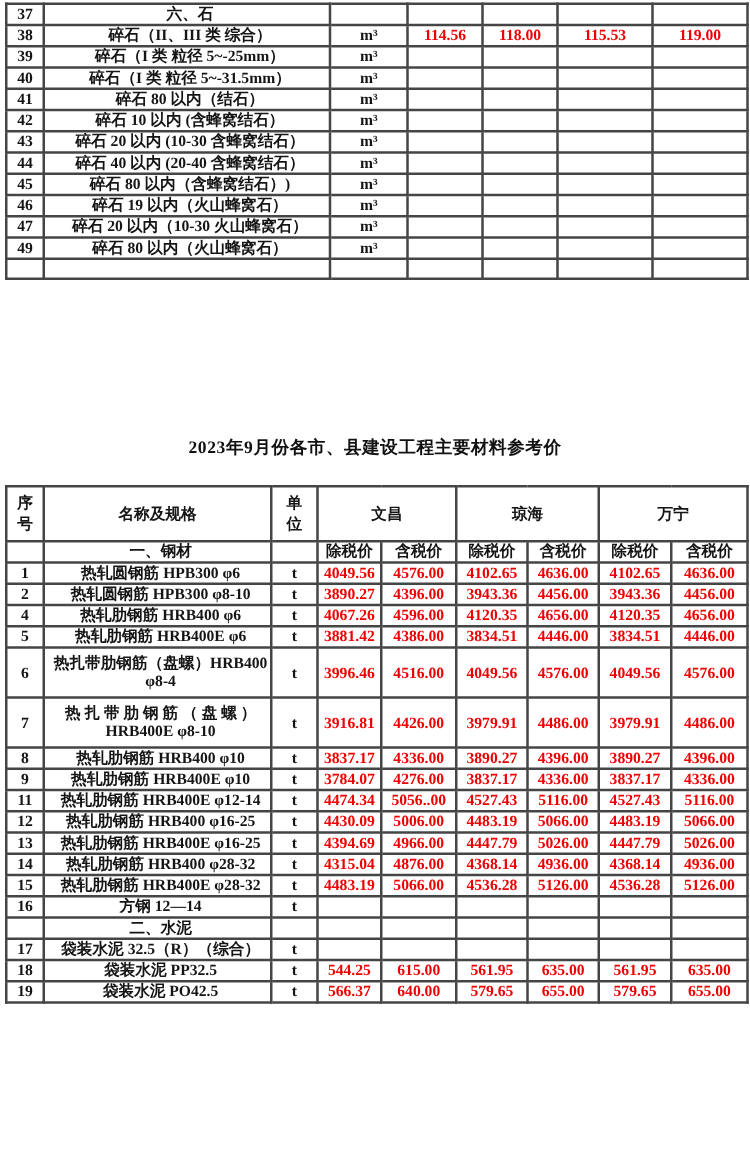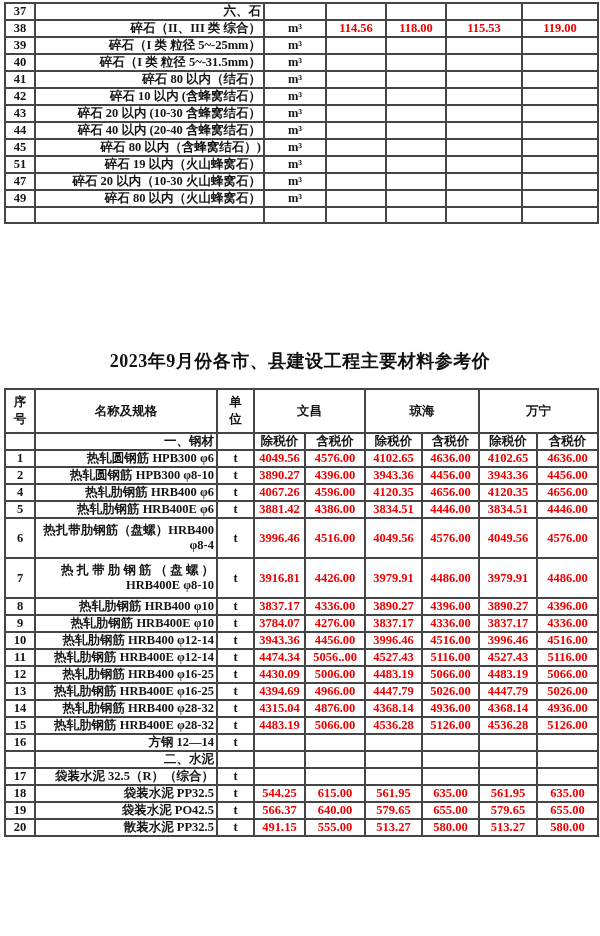--- a/index.html
+++ b/index.html
@@ -19,30 +19,30 @@
     border:2px solid #454545;
     padding:0 2px;
     overflow:hidden;
     white-space:pre-line;
     font-weight:bold;
     font-size:12.5px;
     line-height:15px;
     text-align:center;
     vertical-align:middle;
   }
-  .tbl td.c-name{text-align:right;padding-left:7px;}
+  .tbl td.c-name{text-align:center;padding-left:7px;}
   .tbl td.c-price{color:#ee0000;}
   tr.h22{height:16px;}
   tr.h40{height:40px;}
   tr.hh1{height:44px;}
   tr.hh1 td{line-height:17px;}
   tr.hh2{height:14px;}
   #page-title{
     position:absolute;left:0;top:349px;width:600px;
-    text-align:center;font-weight:bold;font-size:18px;
+    text-align:center;font-weight:bold;font-size:14px;
     color:#111111;letter-spacing:0.5px;
   }
 </style>
 </head>
 <body>
 
 <table class="tbl" id="top-table">
   <colgroup>
     <col style="width:30px">
       <col style="width:229px">
@@ -128,21 +128,21 @@
       <tr class="h22">
         <td class="c-no">45</td>
         <td class="c-name">碎石 80 以内（含蜂窝结石）)</td>
         <td class="c-unit">m³</td>
         <td class="c-price"></td>
         <td class="c-price"></td>
         <td class="c-price"></td>
         <td class="c-price"></td>
       </tr>
       <tr class="h22">
-        <td class="c-no">51</td>
+        <td class="c-no">46</td>
         <td class="c-name">碎石 19 以内（火山蜂窝石）</td>
         <td class="c-unit">m³</td>
         <td class="c-price"></td>
         <td class="c-price"></td>
         <td class="c-price"></td>
         <td class="c-price"></td>
       </tr>
       <tr class="h22">
         <td class="c-no">47</td>
         <td class="c-name">碎石 20 以内（10-30 火山蜂窝石）</td>
@@ -293,31 +293,20 @@
         <td class="c-name">热轧肋钢筋 HRB400E φ10</td>
         <td class="c-unit">t</td>
         <td class="c-price">3784.07</td>
         <td class="c-price">4276.00</td>
         <td class="c-price">3837.17</td>
         <td class="c-price">4336.00</td>
         <td class="c-price">3837.17</td>
         <td class="c-price">4336.00</td>
       </tr>
       <tr class="h22">
-        <td class="c-no">10</td>
-        <td class="c-name">热轧肋钢筋 HRB400 φ12-14</td>
-        <td class="c-unit">t</td>
-        <td class="c-price">3943.36</td>
-        <td class="c-price">4456.00</td>
-        <td class="c-price">3996.46</td>
-        <td class="c-price">4516.00</td>
-        <td class="c-price">3996.46</td>
-        <td class="c-price">4516.00</td>
-      </tr>
-      <tr class="h22">
         <td class="c-no">11</td>
         <td class="c-name">热轧肋钢筋 HRB400E φ12-14</td>
         <td class="c-unit">t</td>
         <td class="c-price">4474.34</td>
         <td class="c-price">5056..00</td>
         <td class="c-price">4527.43</td>
         <td class="c-price">5116.00</td>
         <td class="c-price">4527.43</td>
         <td class="c-price">5116.00</td>
       </tr>
@@ -413,25 +402,14 @@
         <td class="c-no">19</td>
         <td class="c-name">袋装水泥 PO42.5</td>
         <td class="c-unit">t</td>
         <td class="c-price">566.37</td>
         <td class="c-price">640.00</td>
         <td class="c-price">579.65</td>
         <td class="c-price">655.00</td>
         <td class="c-price">579.65</td>
         <td class="c-price">655.00</td>
       </tr>
-      <tr class="h22">
-        <td class="c-no">20</td>
-        <td class="c-name">散装水泥 PP32.5</td>
-        <td class="c-unit">t</td>
-        <td class="c-price">491.15</td>
-        <td class="c-price">555.00</td>
-        <td class="c-price">513.27</td>
-        <td class="c-price">580.00</td>
-        <td class="c-price">513.27</td>
-        <td class="c-price">580.00</td>
-      </tr>
     </tbody>
 </table>
 
 </body></html>

